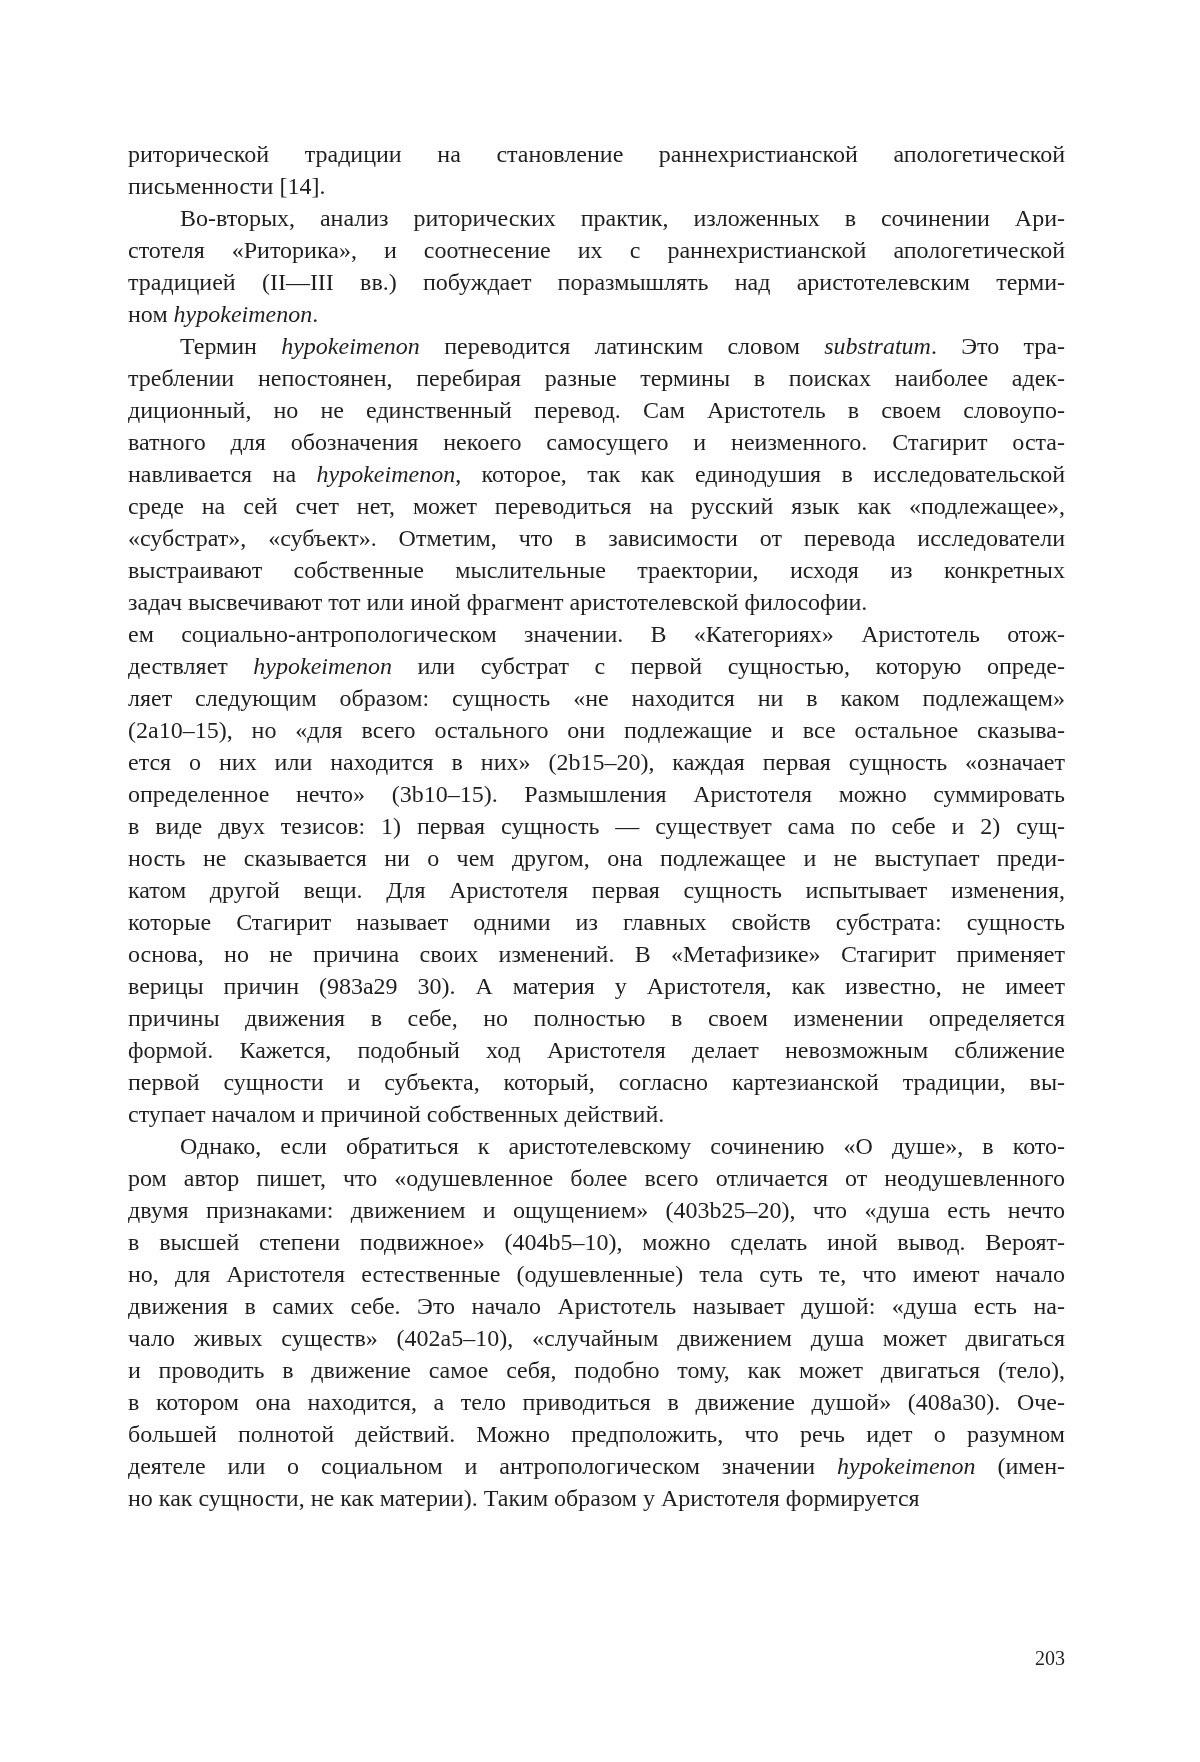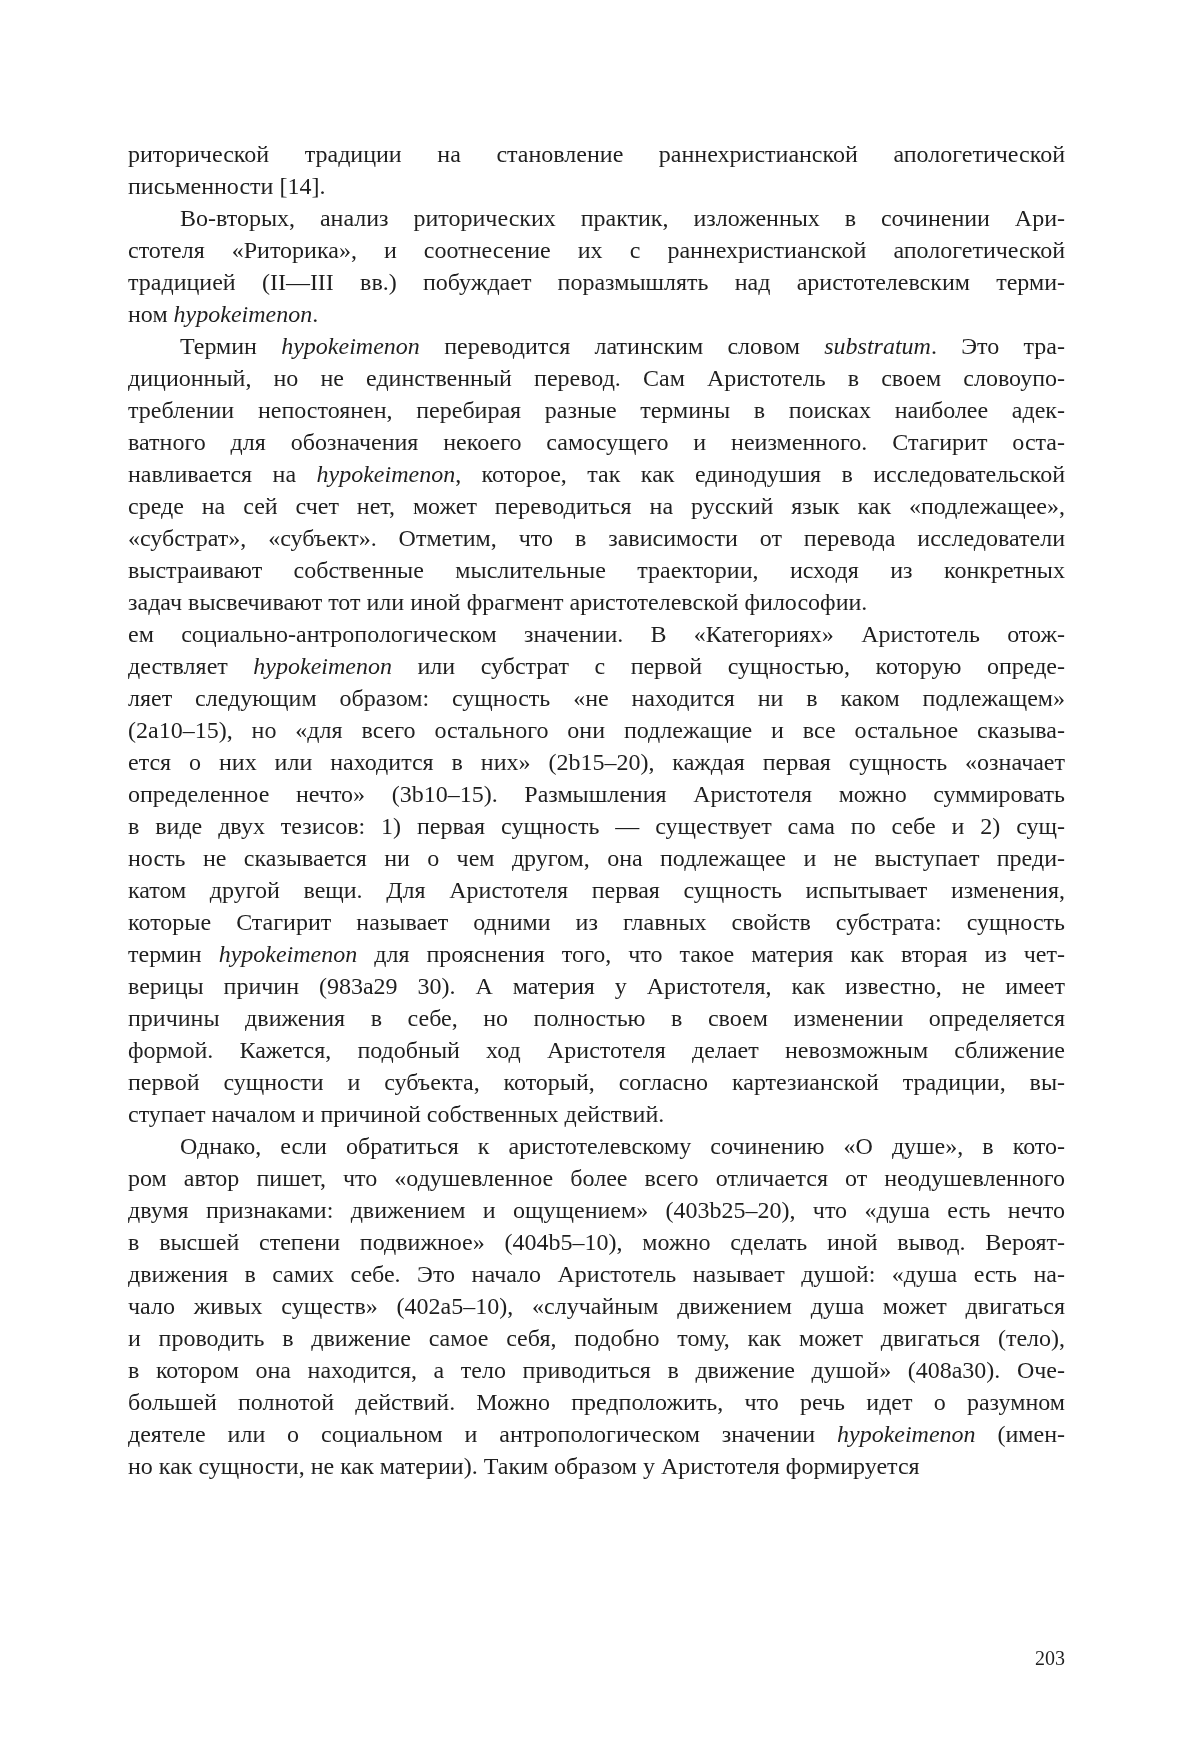--- a/index.html
+++ b/index.html
@@ -59,48 +59,49 @@
 
 <div class="page">
   <div class="text-block" id="text-block">
       <div class="text-line"><span>риторической традиции на становление раннехристианской апологетической</span></div>
       <div class="text-line para-end"><span>письменности [14].</span></div>
       <div class="text-line indent"><span>Во-вторых, анализ риторических практик, изложенных в сочинении Ари-</span></div>
       <div class="text-line"><span>стотеля «Риторика», и соотнесение их с раннехристианской апологетической</span></div>
       <div class="text-line"><span>традицией (II—III вв.) побуждает поразмышлять над аристотелевским терми-</span></div>
       <div class="text-line para-end"><span>ном </span><em>hypokeimenon</em><span>.</span></div>
       <div class="text-line indent"><span>Термин </span><em>hypokeimenon</em><span> переводится латинским словом </span><em>substratum</em><span>. Это тра-</span></div>
+      <div class="text-line"><span>треблении непостоянен, перебирая разные термины в поисках наиболее адек-</span></div>
       <div class="text-line"><span>диционный, но не единственный перевод. Сам Аристотель в своем словоупо-</span></div>
-      <div class="text-line"><span>треблении непостоянен, перебирая разные термины в поисках наиболее адек-</span></div>
       <div class="text-line"><span>ватного для обозначения некоего самосущего и неизменного. Стагирит оста-</span></div>
       <div class="text-line"><span>навливается на </span><em>hypokeimenon</em><span>, которое, так как единодушия в исследовательской</span></div>
       <div class="text-line"><span>среде на сей счет нет, может переводиться на русский язык как «подлежащее»,</span></div>
       <div class="text-line"><span>«субстрат», «субъект». Отметим, что в зависимости от перевода исследователи</span></div>
       <div class="text-line"><span>выстраивают собственные мыслительные траектории, исходя из конкретных</span></div>
       <div class="text-line para-end"><span>задач высвечивают тот или иной фрагмент аристотелевской философии.</span></div>
       <div class="text-line"><span>ем социально-антропологическом значении. В «Категориях» Аристотель отож-</span></div>
       <div class="text-line"><span>дествляет </span><em>hypokeimenon</em><span> или субстрат с первой сущностью, которую опреде-</span></div>
       <div class="text-line"><span>ляет следующим образом: сущность «не находится ни в каком подлежащем»</span></div>
       <div class="text-line"><span>(2a10–15), но «для всего остального они подлежащие и все остальное сказыва-</span></div>
       <div class="text-line"><span>ется о них или находится в них» (2b15–20), каждая первая сущность «означает</span></div>
       <div class="text-line"><span>определенное нечто» (3b10–15). Размышления Аристотеля можно суммировать</span></div>
       <div class="text-line"><span>в виде двух тезисов: 1) первая сущность — существует сама по себе и 2) сущ-</span></div>
       <div class="text-line"><span>ность не сказывается ни о чем другом, она подлежащее и не выступает преди-</span></div>
       <div class="text-line"><span>катом другой вещи. Для Аристотеля первая сущность испытывает изменения,</span></div>
       <div class="text-line"><span>которые Стагирит называет одними из главных свойств субстрата: сущность</span></div>
-      <div class="text-line"><span>термин </span><em>hypokeimenon</em><span> для прояснения того, что такое материя как вторая из чет-</span></div>
+      <div class="text-line"><span>основа, но не причина своих изменений. В «Метафизике» Стагирит применяет</span></div>
       <div class="text-line"><span>верицы причин (983a29 30). А материя у Аристотеля, как известно, не имеет</span></div>
       <div class="text-line"><span>причины движения в себе, но полностью в своем изменении определяется</span></div>
       <div class="text-line"><span>формой. Кажется, подобный ход Аристотеля делает невозможным сближение</span></div>
       <div class="text-line"><span>первой сущности и субъекта, который, согласно картезианской традиции, вы-</span></div>
       <div class="text-line para-end"><span>ступает началом и причиной собственных действий.</span></div>
       <div class="text-line indent"><span>Однако, если обратиться к аристотелевскому сочинению «О душе», в кото-</span></div>
       <div class="text-line"><span>ром автор пишет, что «одушевленное более всего отличается от неодушевленного</span></div>
       <div class="text-line"><span>двумя признаками: движением и ощущением» (403b25–20), что «душа есть нечто</span></div>
       <div class="text-line"><span>в высшей степени подвижное» (404b5–10), можно сделать иной вывод. Вероят-</span></div>
+      <div class="text-line"><span>но, для Аристотеля естественные (одушевленные) тела суть те, что имеют начало</span></div>
       <div class="text-line"><span>движения в самих себе. Это начало Аристотель называет душой: «душа есть на-</span></div>
       <div class="text-line"><span>чало живых существ» (402a5–10), «случайным движением душа может двигаться</span></div>
       <div class="text-line"><span>и проводить в движение самое себя, подобно тому, как может двигаться (тело),</span></div>
       <div class="text-line"><span>в котором она находится, а тело приводиться в движение душой» (408a30). Оче-</span></div>
       <div class="text-line"><span>большей полнотой действий. Можно предположить, что речь идет о разумном</span></div>
       <div class="text-line"><span>деятеле или о социальном и антропологическом значении </span><em>hypokeimenon</em><span> (имен-</span></div>
       <div class="text-line para-end"><span>но как сущности, не как материи). Таким образом у Аристотеля формируется</span></div>
     </div>
   <div class="page-number">203</div>
 </div>

